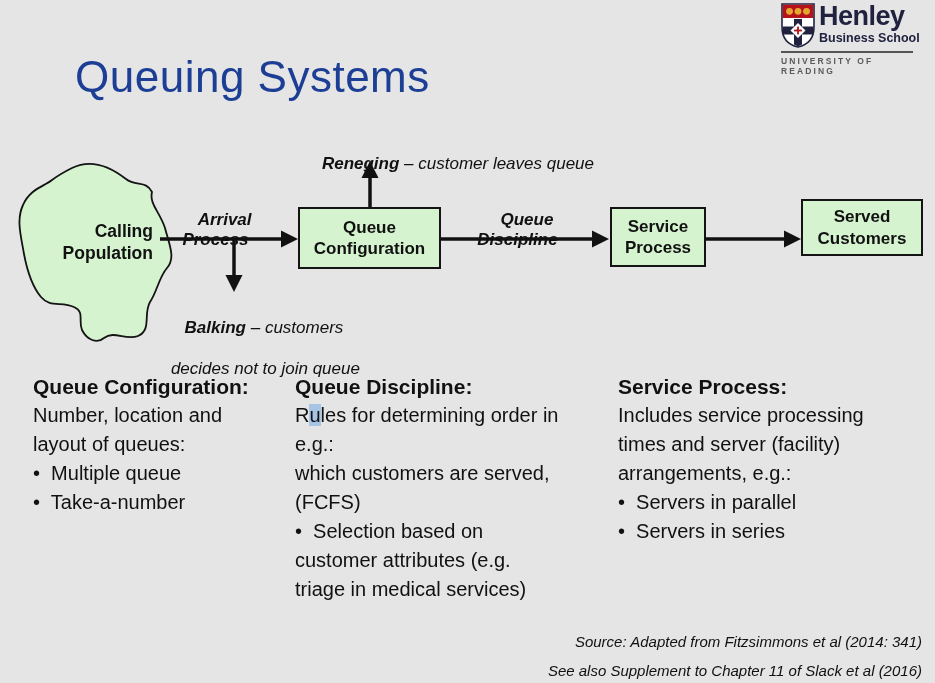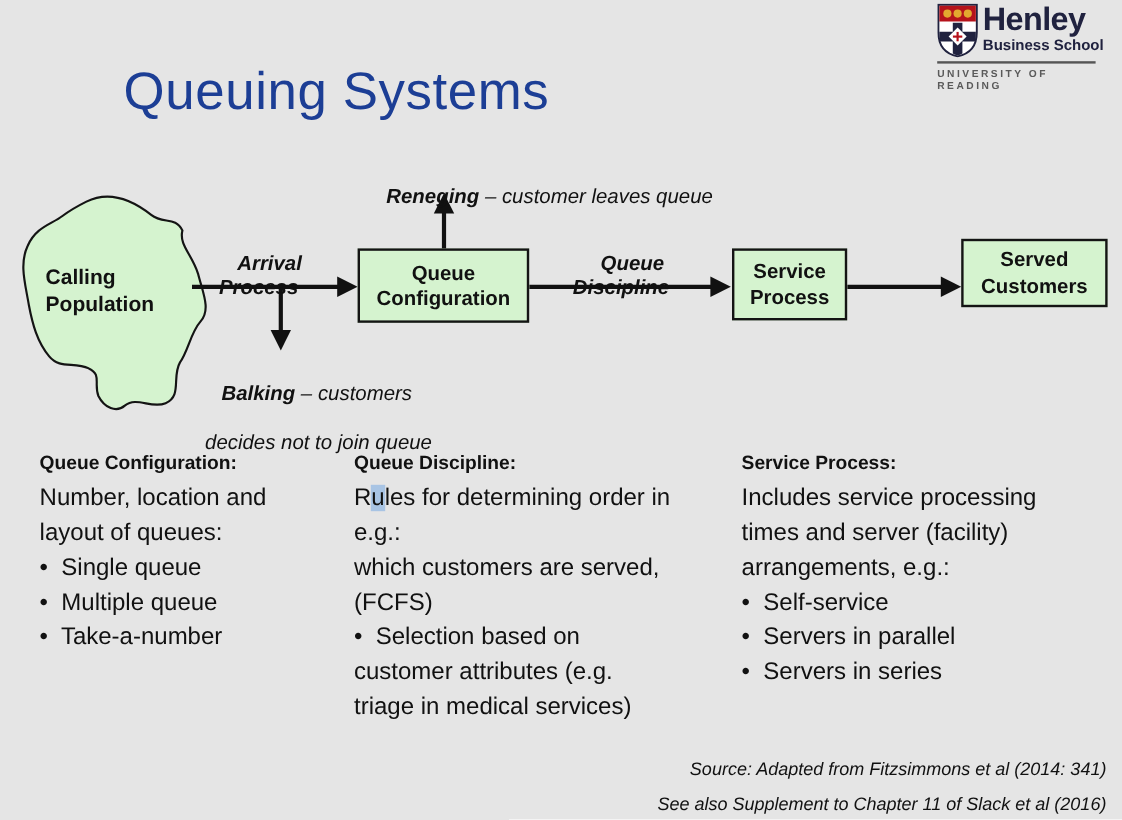--- a/index.html
+++ b/index.html
@@ -16,48 +16,48 @@
   .logo-row{display:flex;align-items:flex-start;}
   .logo-shield{width:34px;height:45px;flex:0 0 34px;}
   .logo-text{margin-left:4px;line-height:1;}
   .logo-name{font-size:27px;font-weight:bold;color:#20223f;letter-spacing:-0.5px;}
   .logo-sub{font-size:12.5px;font-weight:bold;color:#20223f;margin-top:2px;}
   .logo-rule{border:none;border-top:2px solid#555;margin:3px 0 3px 0;width:132px;}
   .logo-univ{font-size:8.5px;letter-spacing:2.1px;color:#5a5a5a;font-weight:bold;}
   
   .title{
     position:absolute;left:75px;top:52px;
-    font-size:44px;font-weight:normal;color:#1c3e95;letter-spacing:0.5px;margin-left:28px;
+    font-size:44px;font-weight:normal;color:#1c3e95;letter-spacing:0.5px;
   }
   
   .diagram-svg{position:absolute;left:0;top:130px;width:935px;height:220px;}
   .dbox{
     position:absolute;background:#d5f3cf;border:2px solid #141414;
     display:flex;align-items:center;justify-content:center;text-align:center;
     font-weight:bold;font-size:17px;line-height:1.25;box-sizing:border-box;
   }
   .dbox-qc{left:298px;top:207px;width:143px;height:62px;}
   .dbox-sp{left:610px;top:207px;width:96px;height:60px;}
   .dbox-sc{left:801px;top:199px;width:122px;height:57px;}
   .blob-label{
     position:absolute;left:38px;top:221px;width:115px;
-    text-align:left;font-weight:bold;font-size:17.5px;line-height:1.25;
+    text-align:right;font-weight:bold;font-size:17.5px;line-height:1.25;
   }
   .dlabel{position:absolute;font-size:17px;font-style:italic;line-height:1.22;white-space:pre;}
   .dlabel .b{font-weight:bold;}
   .lab-arrival{left:168px;top:189px;width:95px;text-align:center;font-weight:bold;}
   .lab-discipline{left:455px;top:189px;width:125px;text-align:center;font-weight:bold;}
   .lab-reneging{left:303px;top:133px;}
   .lab-balking{left:152px;top:297px;width:205px;text-align:center;}
   
   .col{position:absolute;top:372px;font-size:20px;line-height:29px;}
   .col-1{left:33px;width:262px;}
   .col-2{left:295px;width:322px;}
   .col-3{left:618px;width:305px;}
-  .col-heading{font-weight:bold;font-size:16px;white-space:pre;}
+  .col-heading{font-weight:bold;font-size:21px;white-space:pre;}
   .line{white-space:pre;}
   .hl{background:#a8c4e4;}
   
   .footer{position:absolute;right:13px;top:627px;text-align:right;font-style:italic;font-size:15px;line-height:29px;}
 </style>
 </head>
 <body>
 
 <div class="slide">
 
@@ -136,42 +136,40 @@
   </div>
   <div class="dlabel lab-balking">
     <span class="b">Balking</span><span> – customers</span><br>
     <span>decides not to join queue</span>
   </div>
 
   <div class="col col-1">
     <div class="col-heading">Queue Configuration:</div>
     <div class="line">Number, location and</div>
     <div class="line">layout of queues:</div>
-    <div class="line">•  Single queue</div>
     <div class="line">•  Multiple queue</div>
     <div class="line">•  Take-a-number</div>
   </div>
 
   <div class="col col-2">
     <div class="col-heading">Queue Discipline:</div>
     <div class="line"><span>R</span><span class="hl">u</span><span>les for determining order in</span></div>
     <div class="line">e.g.:</div>
     <div class="line">which customers are served,</div>
     <div class="line">(FCFS)</div>
     <div class="line">•  Selection based on</div>
     <div class="line">customer attributes (e.g.</div>
     <div class="line">triage in medical services)</div>
   </div>
 
   <div class="col col-3">
     <div class="col-heading">Service Process:</div>
     <div class="line">Includes service processing</div>
     <div class="line">times and server (facility)</div>
     <div class="line">arrangements, e.g.:</div>
-    <div class="line">•  Self-service</div>
     <div class="line">•  Servers in parallel</div>
     <div class="line">•  Servers in series</div>
   </div>
 
   <div class="footer">
     <div>Source: Adapted from Fitzsimmons et al (2014: 341)</div>
     <div>See also Supplement to Chapter 11 of Slack et al (2016)</div>
   </div>
 
 </div>

